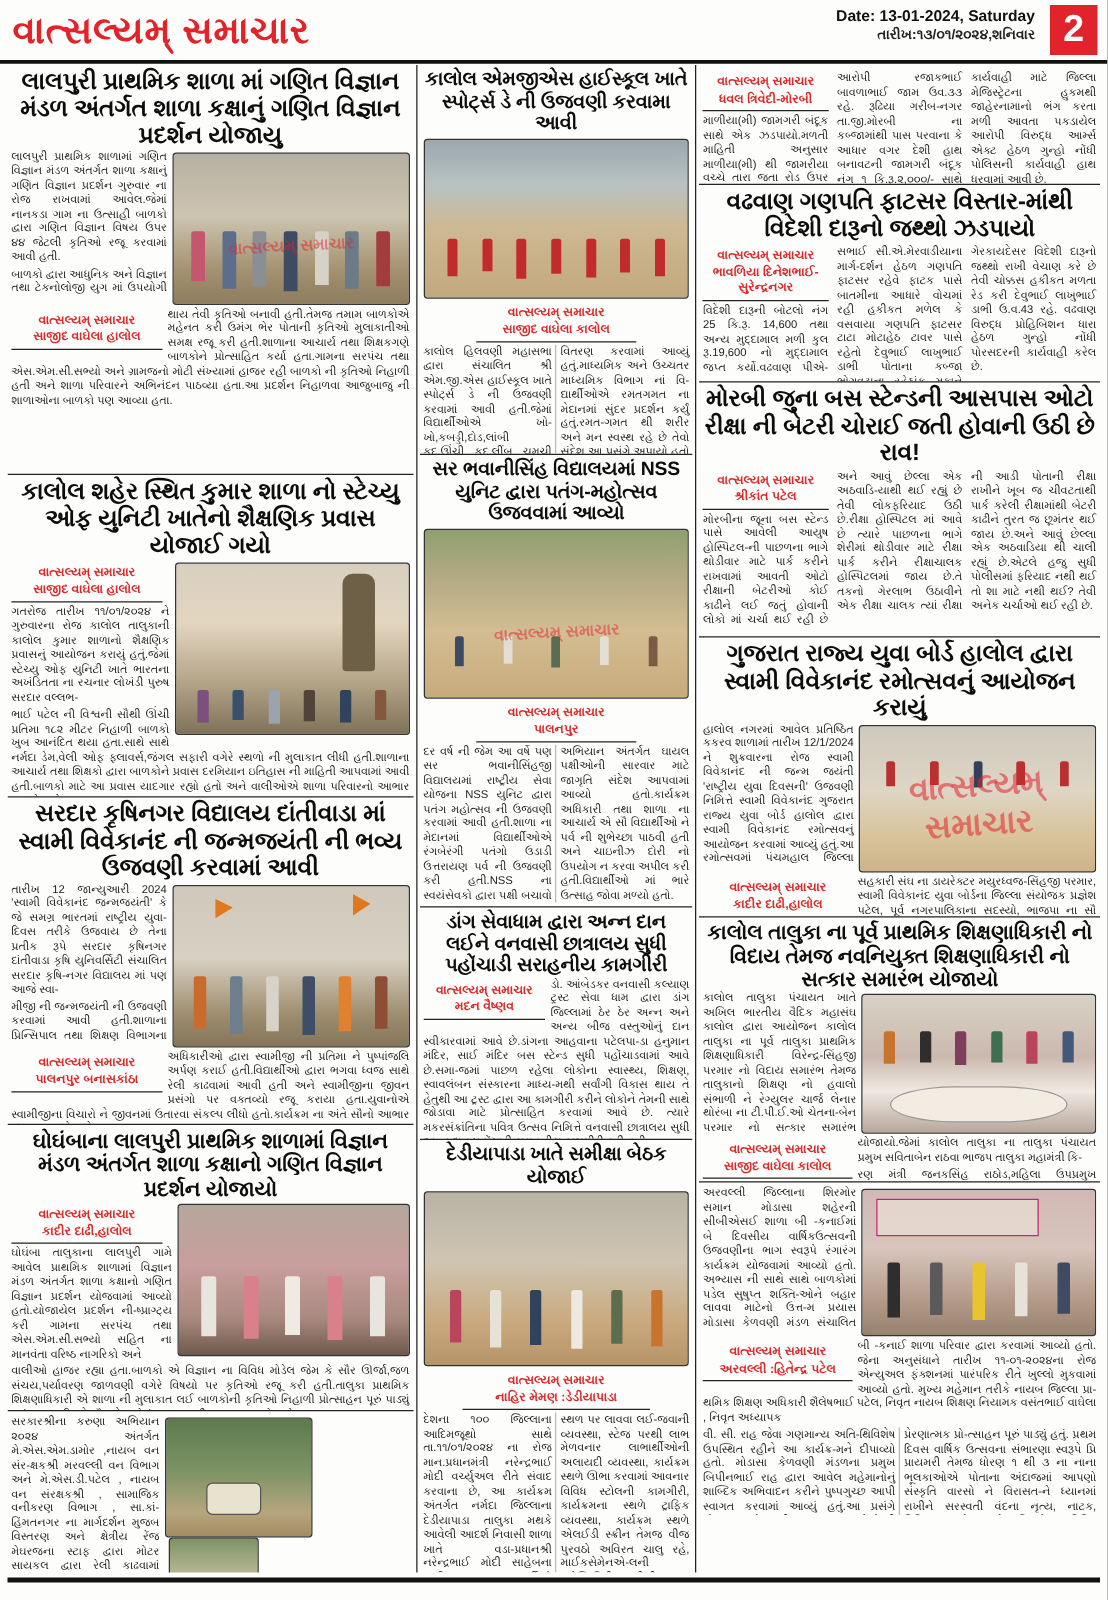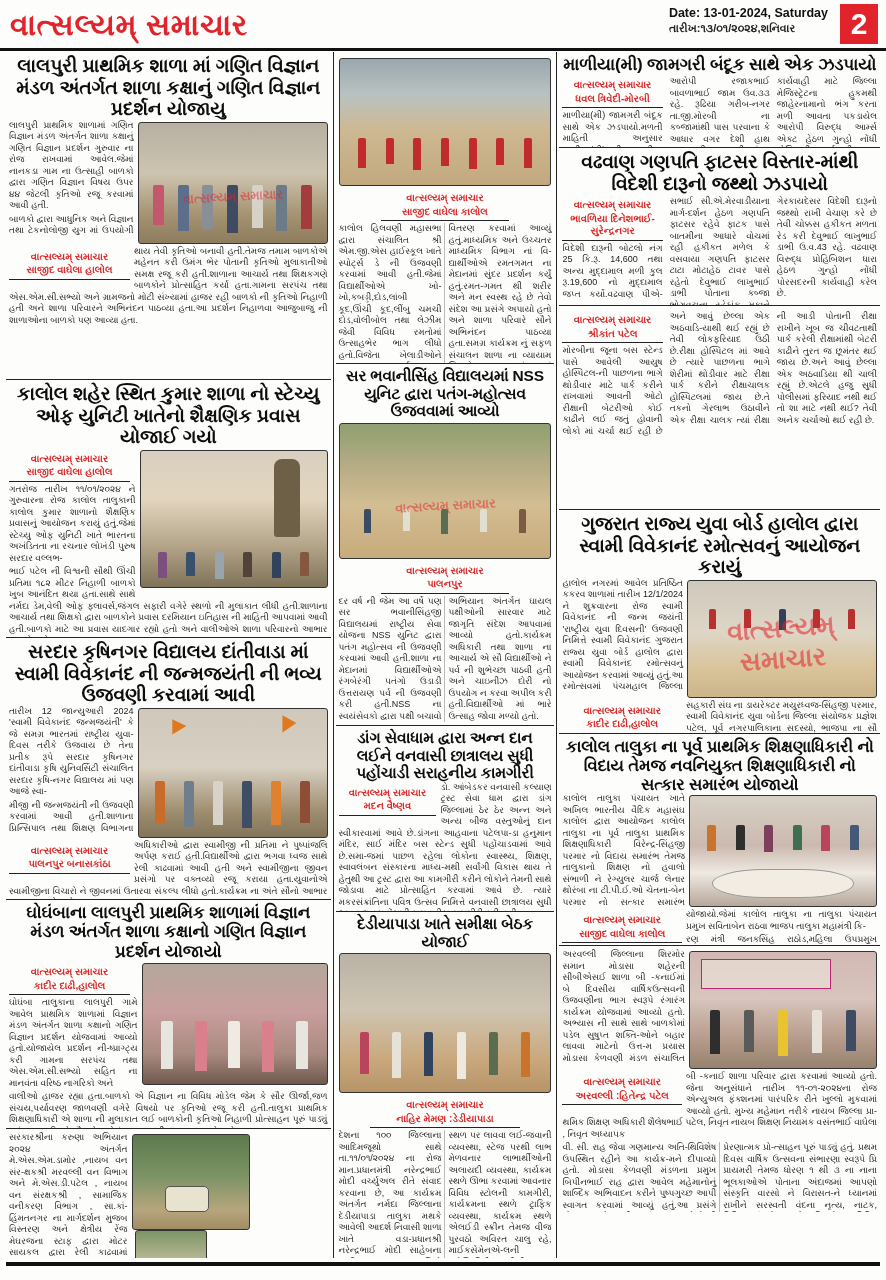--- a/index.html
+++ b/index.html
@@ -5,21 +5,21 @@
   * { margin:0; padding:0; box-sizing:border-box; }
   html,body { background:#888; }
   body { font-family:"Liberation Sans","DejaVu Sans",sans-serif; }
   .page {
     position:relative; width:886px; height:1280px; margin:0 auto;
     background:#fdfdfb; color:#121212; overflow:hidden;
   }
   
   .hdr { position:absolute; top:0; left:0; right:0; height:48px; padding:4px 8px 0 10px; }
   .masthead { position:absolute; left:10px; top:8px; font-size:30px; font-weight:bold; color:#e1232b; letter-spacing:.5px; }
-  .date-block { position:absolute; right:58px; top:6px; text-align:left; }
+  .date-block { position:absolute; right:58px; top:6px; text-align:right; }
   .date-en { font-size:12.5px; font-weight:bold; color:#111; }
   .date-gu { font-size:11px; font-weight:bold; color:#222; margin-top:2px; }
   .pagenum { position:absolute; right:8px; top:4px; width:38px; height:40px; background:#e1232b; color:#fff;
              font-size:30px; font-weight:bold; text-align:center; line-height:40px; }
   .hdr-rule { position:absolute; top:48px; left:0; right:0; height:3px; background:#111; }
   
   .content { position:absolute; top:52px; left:6px; right:6px; bottom:22px; display:flex; }
   .col { overflow:hidden; }
   .col-left  { width:326px; }
   .col-mid   { width:220px; }
@@ -195,20 +195,21 @@
         </div>
       </div>
 
     </div>
 
     <div class="vsep"></div>
 
     <div class="col col-mid">
 
       <div class="art" style="height:312px">
+        <div class="hl hl-md">કાલોલ એમજીએસ હાઈસ્કૂલ ખાતે સ્પોર્ટ્સ ડે ની ઉજવણી કરવામા આવી</div>
         <div class="ph ph-full p-sports" style="height:128px">
           <div class="figrow" style="bottom:12%">
             <i class="fig" style="width:8px;height:30px;background:#c22b2b"></i>
               <i class="fig" style="width:8px;height:26px;background:#c22b2b"></i>
               <i class="fig" style="width:8px;height:32px;background:#c22b2b"></i>
               <i class="fig" style="width:8px;height:28px;background:#c22b2b"></i>
               <i class="fig" style="width:8px;height:31px;background:#c22b2b"></i>
               <i class="fig" style="width:8px;height:27px;background:#c22b2b"></i>
               <i class="fig" style="width:8px;height:30px;background:#c22b2b"></i>
           </div>
@@ -268,21 +269,20 @@
       </div>
 
     </div>
 
     <div class="vsep"></div>
 
     <div class="col col-right">
 
 
       <div class="art" style="height:96px">
-        <div class="hl hl-lg" style="font-size:17px">માળીયા(મી) જામગરી બંદૂક સાથે એક ઝડપાયો</div>
         <div class="body-txt cols3" style="margin-top:2px">
           <span class="byline" style="float:none;display:block;width:100%;margin:0 0 2px 0">
             <span class="b1" style="display:block">વાત્સલ્યમ્ સમાચાર</span>
             <span class="b2" style="display:block">ધવલ ત્રિવેદી-મોરબી</span>
           </span>
           <span>માળીયા(મી) જામગરી બંદૂક સાથે એક ઝડપાયો.મળતી માહિતી અનુસાર માળીયા(મી) થી જામરીયા વચ્ચે તારા જતા રોડ ઉપર આવેલ પવનચક્કી નજીકથી આરોપી રજાકભાઈ બાવળાભાઈ જામ ઉવ.૩૩ રહે. રૂઢિયા ગરીબ-નગર તા.જી.મોરબી ના કબ્જામાંથી પાસ પરવાના કે આધાર વગર દેશી હાથ બનાવટની જામગરી બંદૂક નંગ ૧ કિ.રૂ.૨,૦૦૦/- સાથે ઝડપી લીધેલ છે.આગળની કાર્યવાહી માટે જિલ્લા મેજિસ્ટ્રેટના હુકમથી જાહેરનામાનો ભંગ કરતા મળી આવતા પકડાયેલ આરોપી વિરુદ્ધ આર્મ્સ એક્ટ હેઠળ ગુન્હો નોંધી પોલિસની કાર્યવાહી હાથ ધરવામાં આવી છે.</span>
         </div>
       </div>
 
       <div class="art" style="height:158px">
@@ -290,20 +290,21 @@
         <div class="body-txt cols3" style="margin-top:2px">
           <span class="byline" style="float:none;display:block;width:100%;margin:0 0 2px 0">
             <span class="b1" style="display:block">વાત્સલ્યમ્ સમાચાર</span>
             <span class="b2" style="display:block">ભાવળિયા દિનેશભાઈ-સુરેન્દ્રનગર</span>
           </span>
           <span>વિદેશી દારૂની બોટલો નંગ 25 કિ.રૂ. 14,600 તથા અન્ય મુદ્દામાલ મળી કુલ રૂ.19,600 નો મુદ્દામાલ જપ્ત કર્યો.વઢવાણ પીએ-સભાઈ સી.એ.મેરવાડીયાના માર્ગ-દર્શન હેઠળ ગણપતિ ફાટસર રહેવે ફાટક પાસે બાતમીના આધારે વોચમાં રહી હકીકત મળેલ કે વસવાયા ગણપતિ ફાટસર ટાટા મોટાહેઠ ટાવર પાસે રહેતો દેવુભાઈ લાખુભાઈ ડાભી પોતાના કબ્જા ભોગવટાના રહેઠાંક મકાને ગેરકાયદેસર વિદેશી દારૂનો જથ્થો રાખી વેચાણ કરે છે તેવી ચોક્કસ હકીકત મળતા રેડ કરી દેવુભાઈ લાખુભાઈ ડાભી ઉ.વ.43 રહે. વઢવાણ વિરુદ્ધ પ્રોહિબિશન ધારા હેઠળ ગુન્હો નોંધી પોરસદરની કાર્યવાહી કરેલ છે.</span>
         </div>
       </div>
 
       <div class="art" style="height:204px">
+        <div class="hl hl-lg">મોરબી જુના બસ સ્ટેન્ડની આસપાસ ઓટો રીક્ષા ની બેટરી ચોરાઈ જતી હોવાની ઉઠી છે રાવ!</div>
         <div class="body-txt cols3" style="margin-top:2px">
           <span class="byline" style="float:none;display:block;width:100%;margin:0 0 2px 0">
             <span class="b1" style="display:block">વાત્સલ્યમ્ સમાચાર</span>
             <span class="b2" style="display:block">શ્રીકાંત પટેલ</span>
           </span>
           <span>મોરબીના જૂના બસ સ્ટેન્ડ પાસે આવેલી આયુષ હોસ્પિટલ-ની પાછળના ભાગે થોડીવાર માટે પાર્ક કરીને રાખવામાં આવતી ઓટો રીક્ષાની બેટરીઓ કોઈ કાઢીને લઈ જતું હોવાની લોકો માં ચર્ચા થઈ રહી છે અને આવું છેલ્લા એક અઠવાડિ-યાથી થઈ રહ્યું છે તેવી લોકફરિયાદ ઉઠી છે.રીક્ષા હોસ્પિટલ માં આવે છે ત્યારે પાછળના ભાગે શેરીમાં થોડીવાર માટે રીક્ષા પાર્ક કરીને રીક્ષાચાલક હોસ્પિટલમાં જાય છે.તે તકનો ગેરલાભ ઉઠાવીને એક રીક્ષા ચાલક ત્યાં રીક્ષા ની આડી પોતાની રીક્ષા રાખીને ખૂબ જ ચીવટતાથી પાર્ક કરેલી રીક્ષામાંથી બેટરી કાઢીને તુરત જ છૂમંતર થઈ જાય છે.અને આવું છેલ્લા એક અઠવાડિયા થી ચાલી રહ્યું છે.એટલે હજુ સુધી પોલીસમાં ફરિયાદ નથી થઈ તો શા માટે નથી થઈ? તેવી અનેક ચર્ચાઓ થઈ રહી છે.</span>
         </div>
       </div>
 
       <div class="art" style="height:224px">

